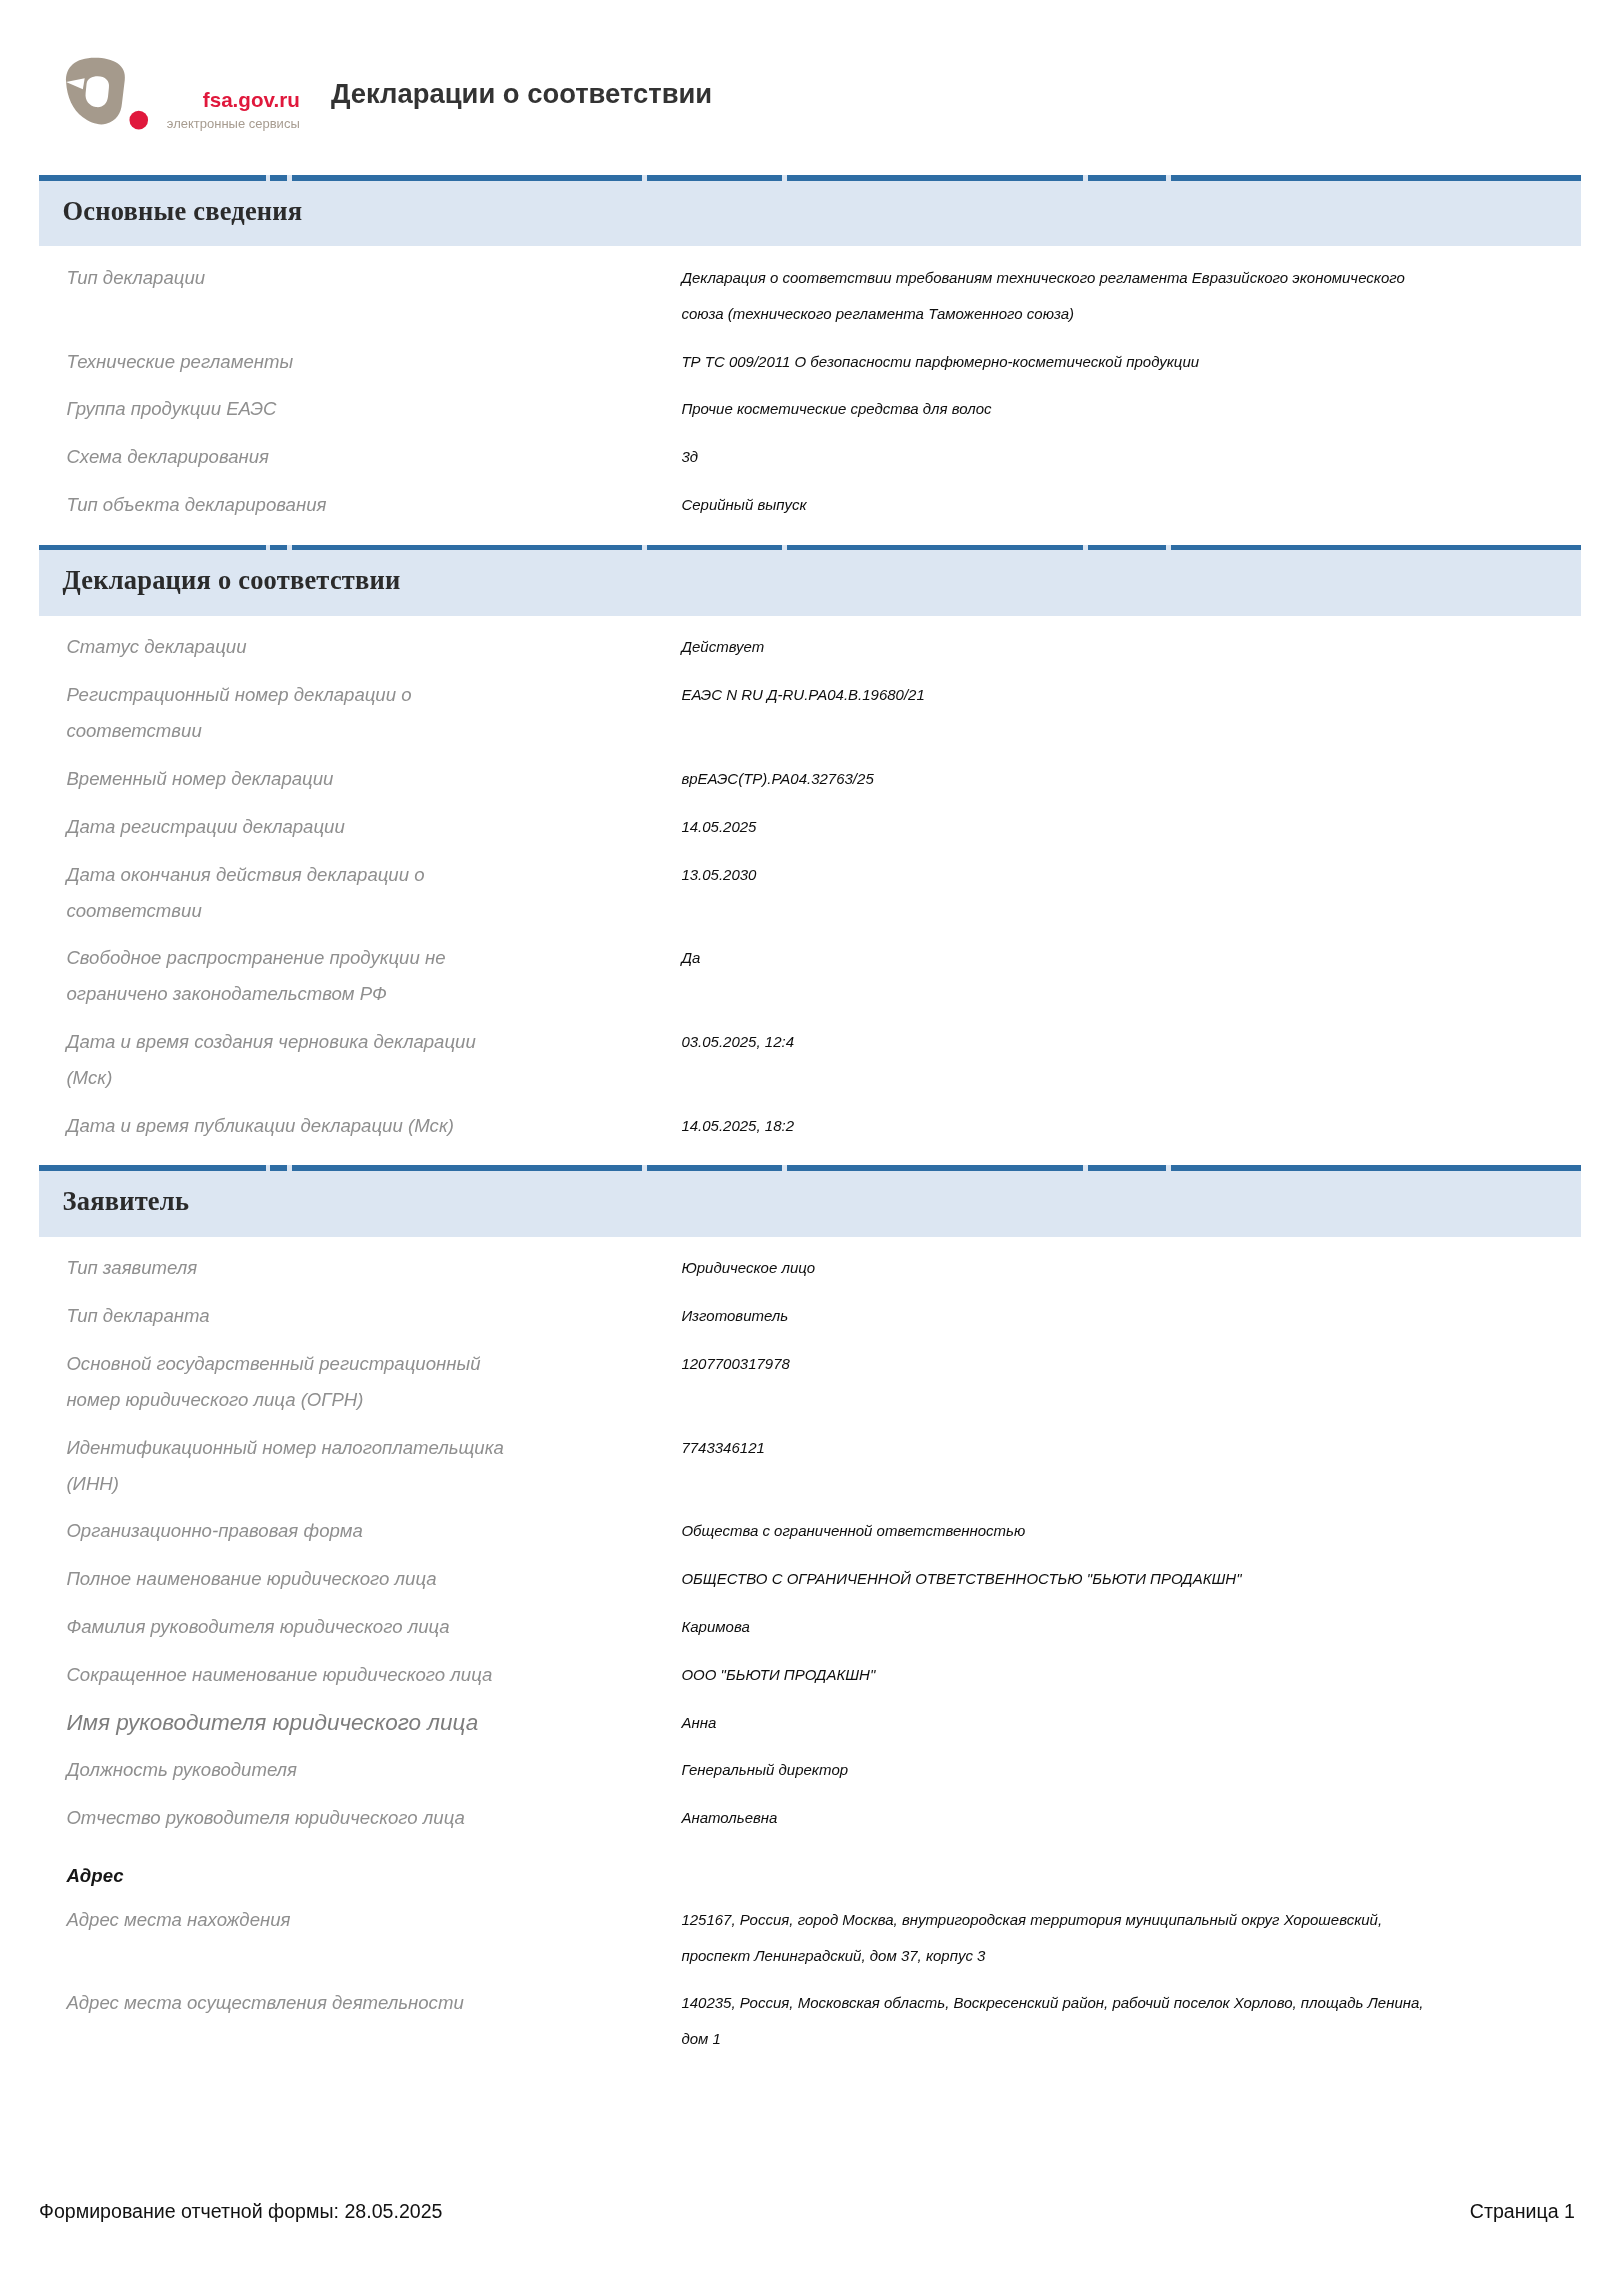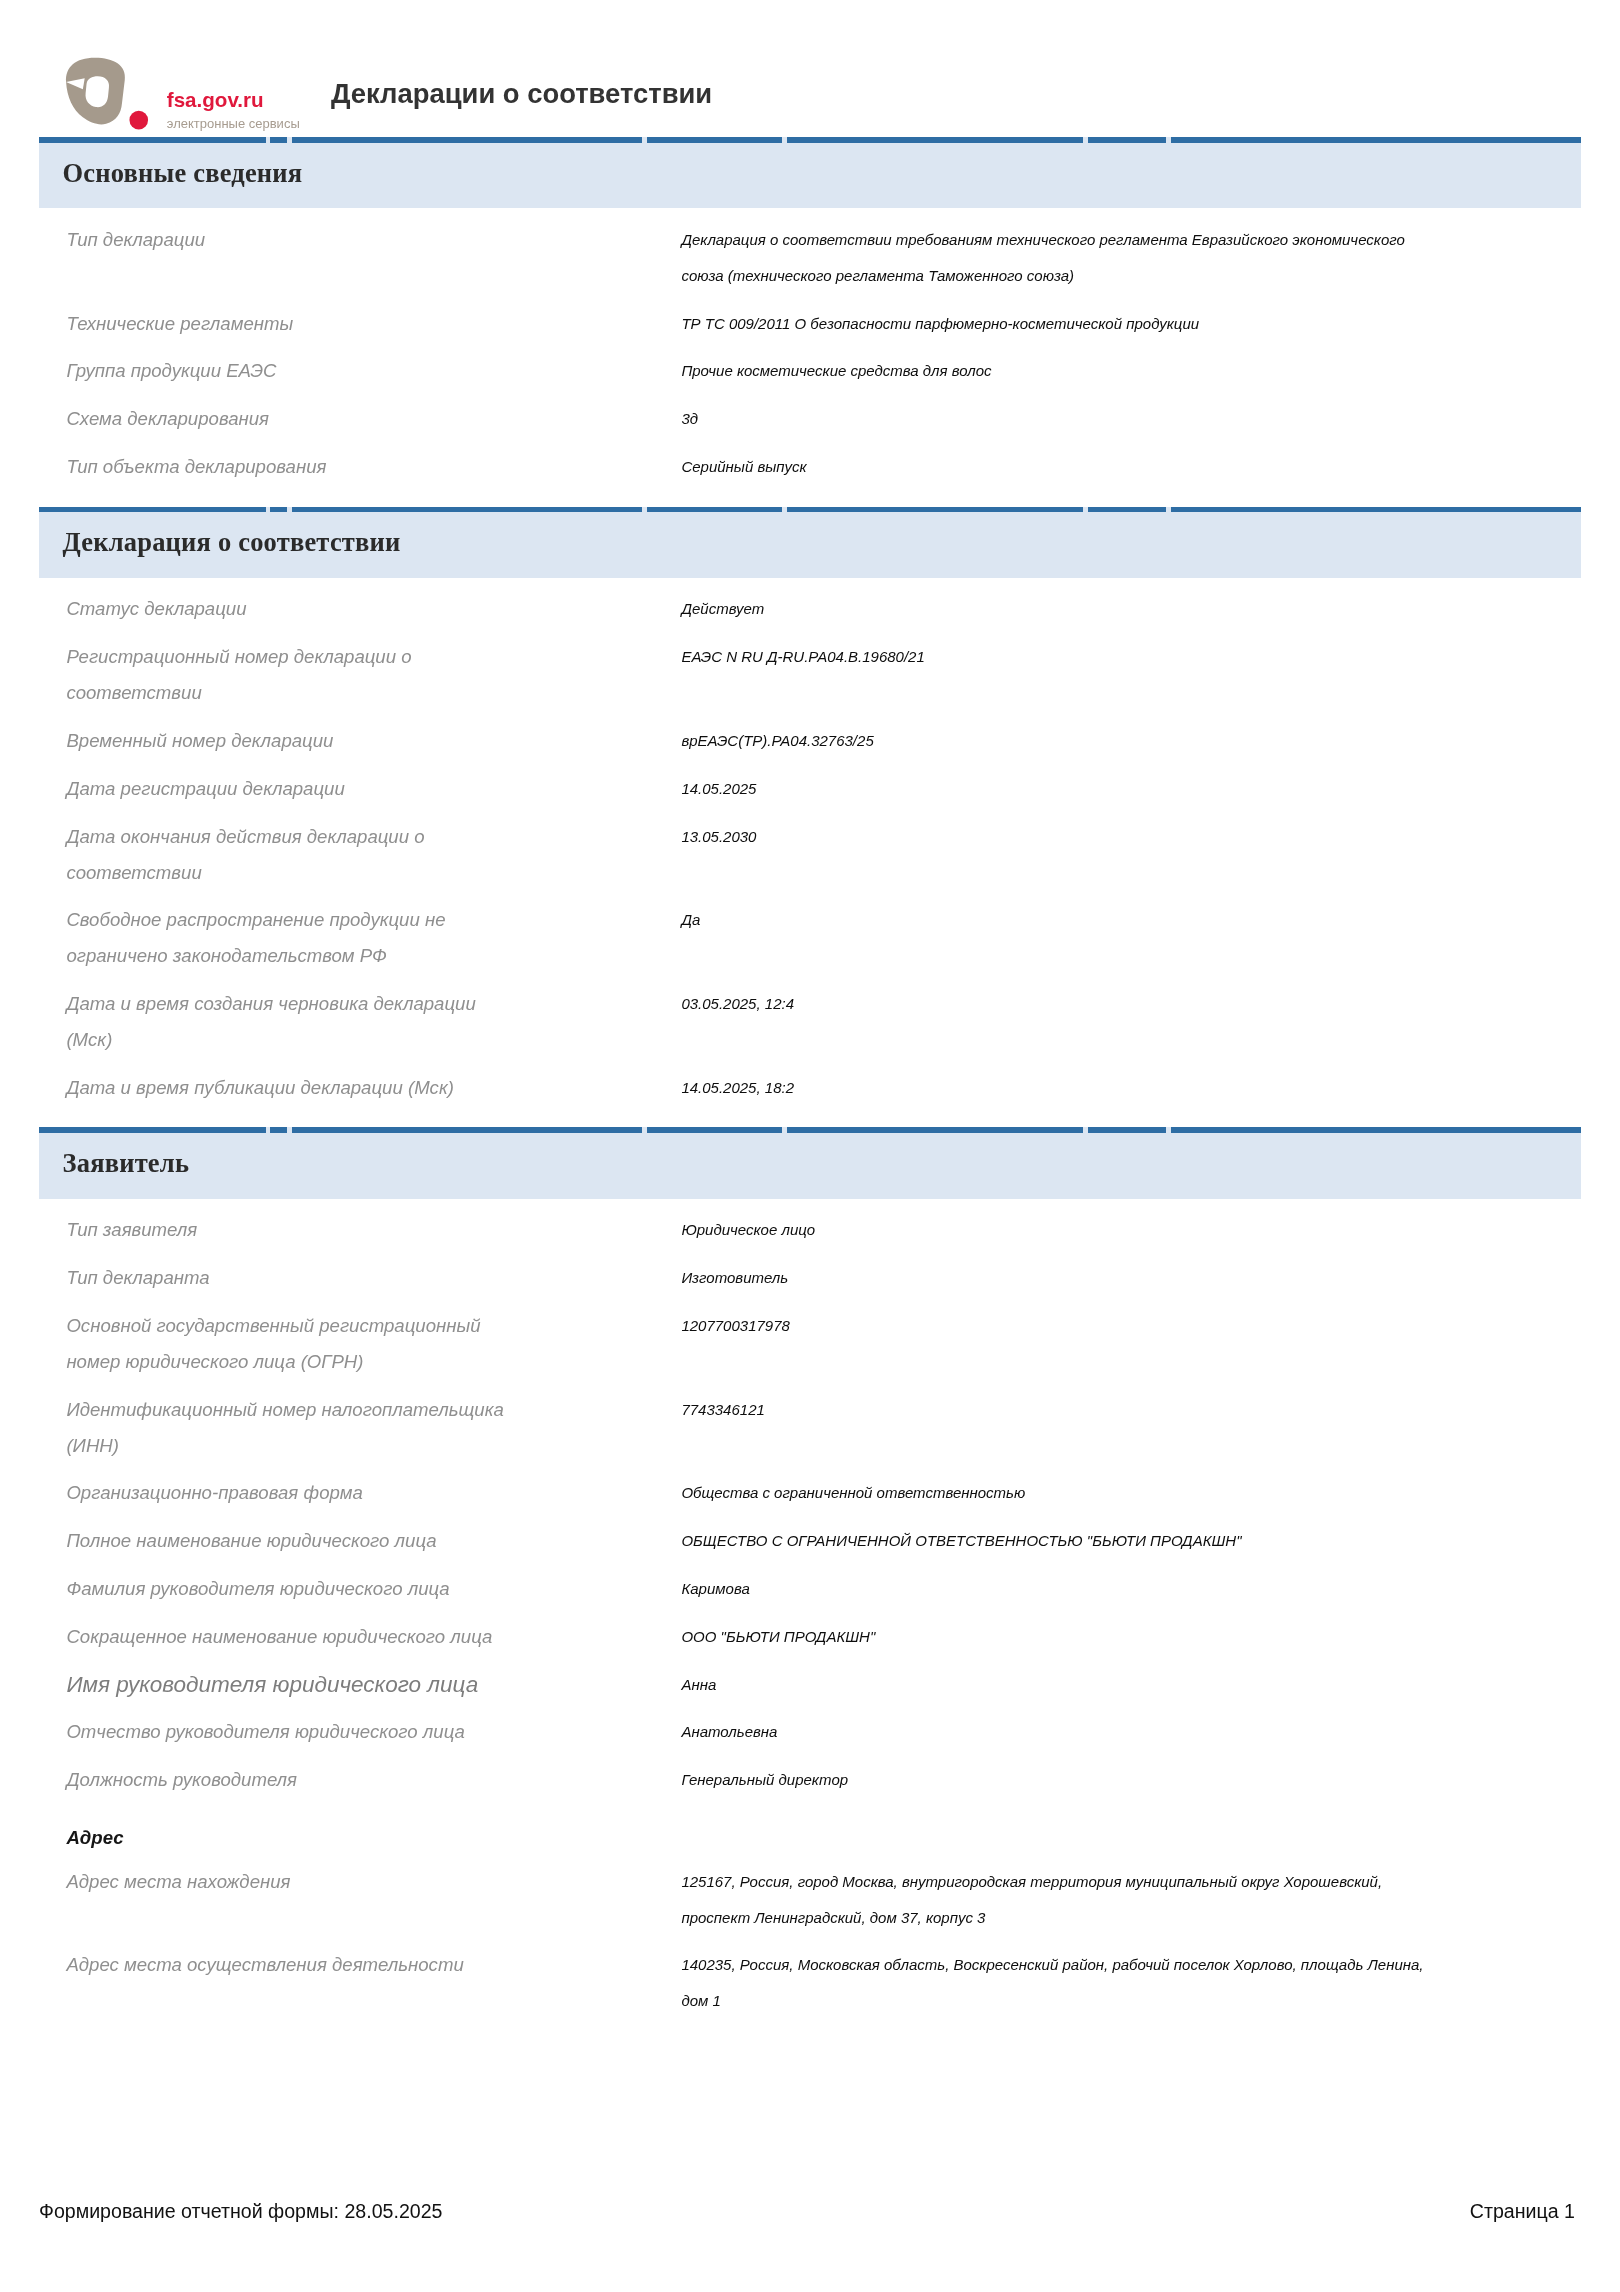--- a/index.html
+++ b/index.html
@@ -5,21 +5,21 @@
   * { margin:0; padding:0; box-sizing:border-box; }
   html, body { width:1620px; height:2293px; background:#ffffff; }
   body {
     font-family:"Liberation Sans", sans-serif;
     position:relative;
     overflow:hidden;
     color:#111;
   }
 
   
-  .header { position:relative; height:137px; }
+  .header { position:relative; height:175px;text-align:right; }
   .logo { position:absolute; left:59px; top:53px; display:flex; align-items:flex-end; }
   .logo-mark svg { display:block; }
   .brand-col { display:flex; flex-direction:column; margin-left:9.8px; margin-bottom:3.9px; }
   .brand { font-size:20.6px; font-weight:bold; color:#e0183c; line-height:1.05; }
   .tagline { font-size:13px; color:#a79c90; margin-top:6px; }
   .page-title { position:absolute; left:331px; top:78px; font-size:27.4px; font-weight:bold; color:#333; }
 
   
   .main { margin:0 39px; }
   .sec-bar { background:#dce6f2; }
@@ -177,26 +177,26 @@
         </div>
         <div class="row">
           <div class="flabel">Сокращенное наименование юридического лица</div>
           <div class="fvalue">ООО "БЬЮТИ ПРОДАКШН"</div>
         </div>
         <div class="row">
           <div class="flabel large">Имя руководителя юридического лица</div>
           <div class="fvalue">Анна</div>
         </div>
         <div class="row">
+          <div class="flabel">Должность руководителя</div>
+          <div class="fvalue">Генеральный директор</div>
+        </div>
+        <div class="row">
           <div class="flabel">Отчество руководителя юридического лица</div>
           <div class="fvalue">Анатольевна</div>
-        </div>
-        <div class="row">
-          <div class="flabel">Должность руководителя</div>
-          <div class="fvalue">Генеральный директор</div>
         </div>
         <div class="subheading">Адрес</div>
         <div class="row">
           <div class="flabel">Адрес места нахождения</div>
           <div class="fvalue">125167, Россия, город Москва, внутригородская территория муниципальный округ Хорошевский, проспект Ленинградский, дом 37, корпус 3</div>
         </div>
         <div class="row">
           <div class="flabel">Адрес места осуществления деятельности</div>
           <div class="fvalue">140235, Россия, Московская область, Воскресенский район, рабочий поселок Хорлово, площадь Ленина, дом 1</div>
         </div>

